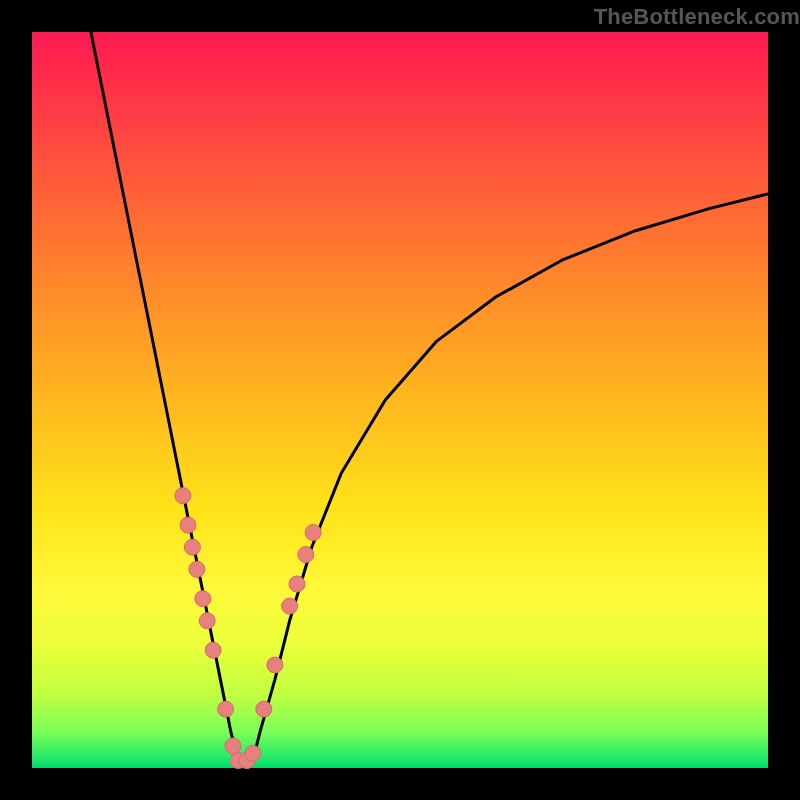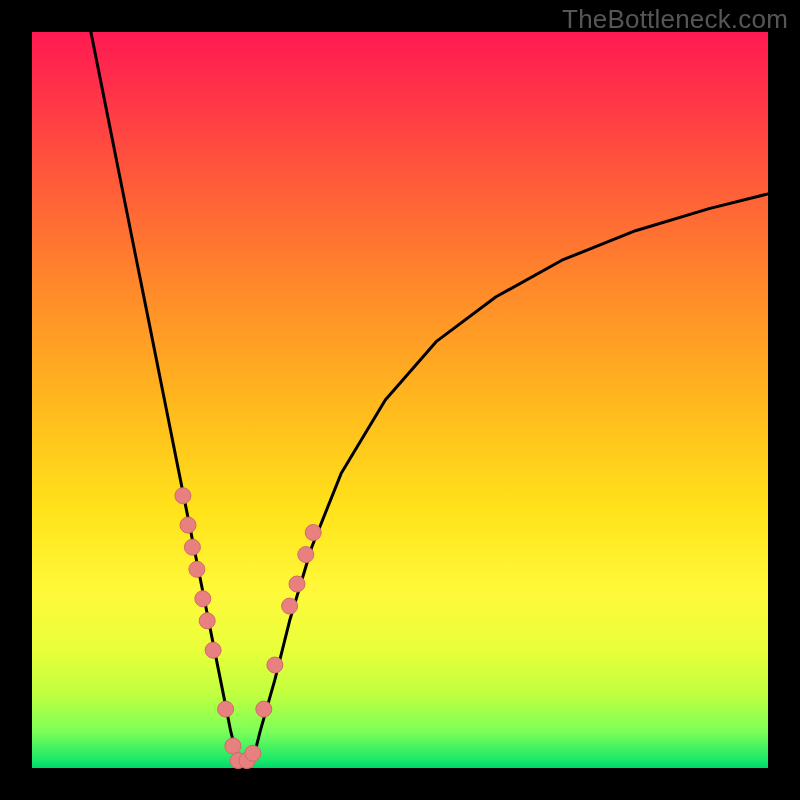--- a/index.html
+++ b/index.html
@@ -36,23 +36,23 @@
       #e8ff3a 84%,
       #c0ff40 90%,
       #7dff58 95%,
       #18e86a 99%,
       #00d76a 100%
     );
   }
   .watermark {
     position: absolute;
     top: 4px;
-    right: 12px;
-    font-size: 26px;
-    font-weight: 400;
+    right: 0;
+    font-size: 22px;
+    font-weight: 700;
     color: #565656;
     letter-spacing: 0.2px;
     user-select: none;
   }
   svg.curve {
     position: absolute;
     left: 0;
     top: 0;
     width: 736px;
     height: 736px;

